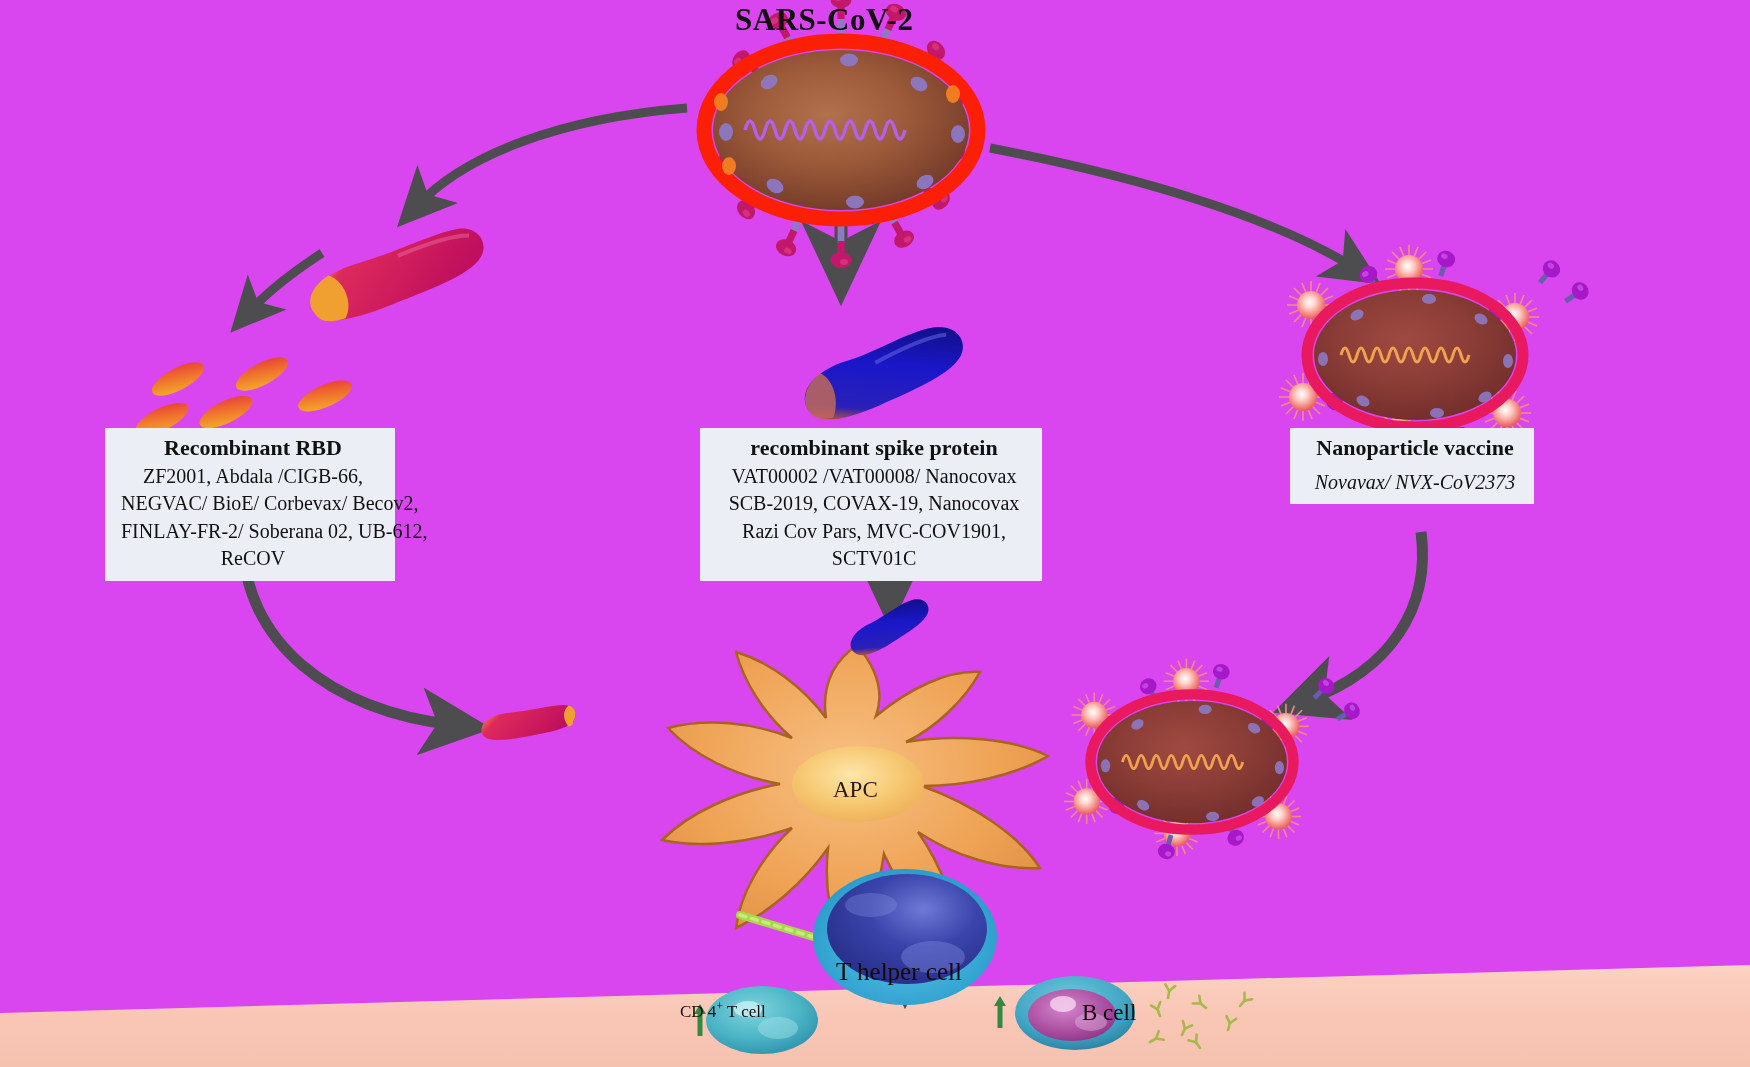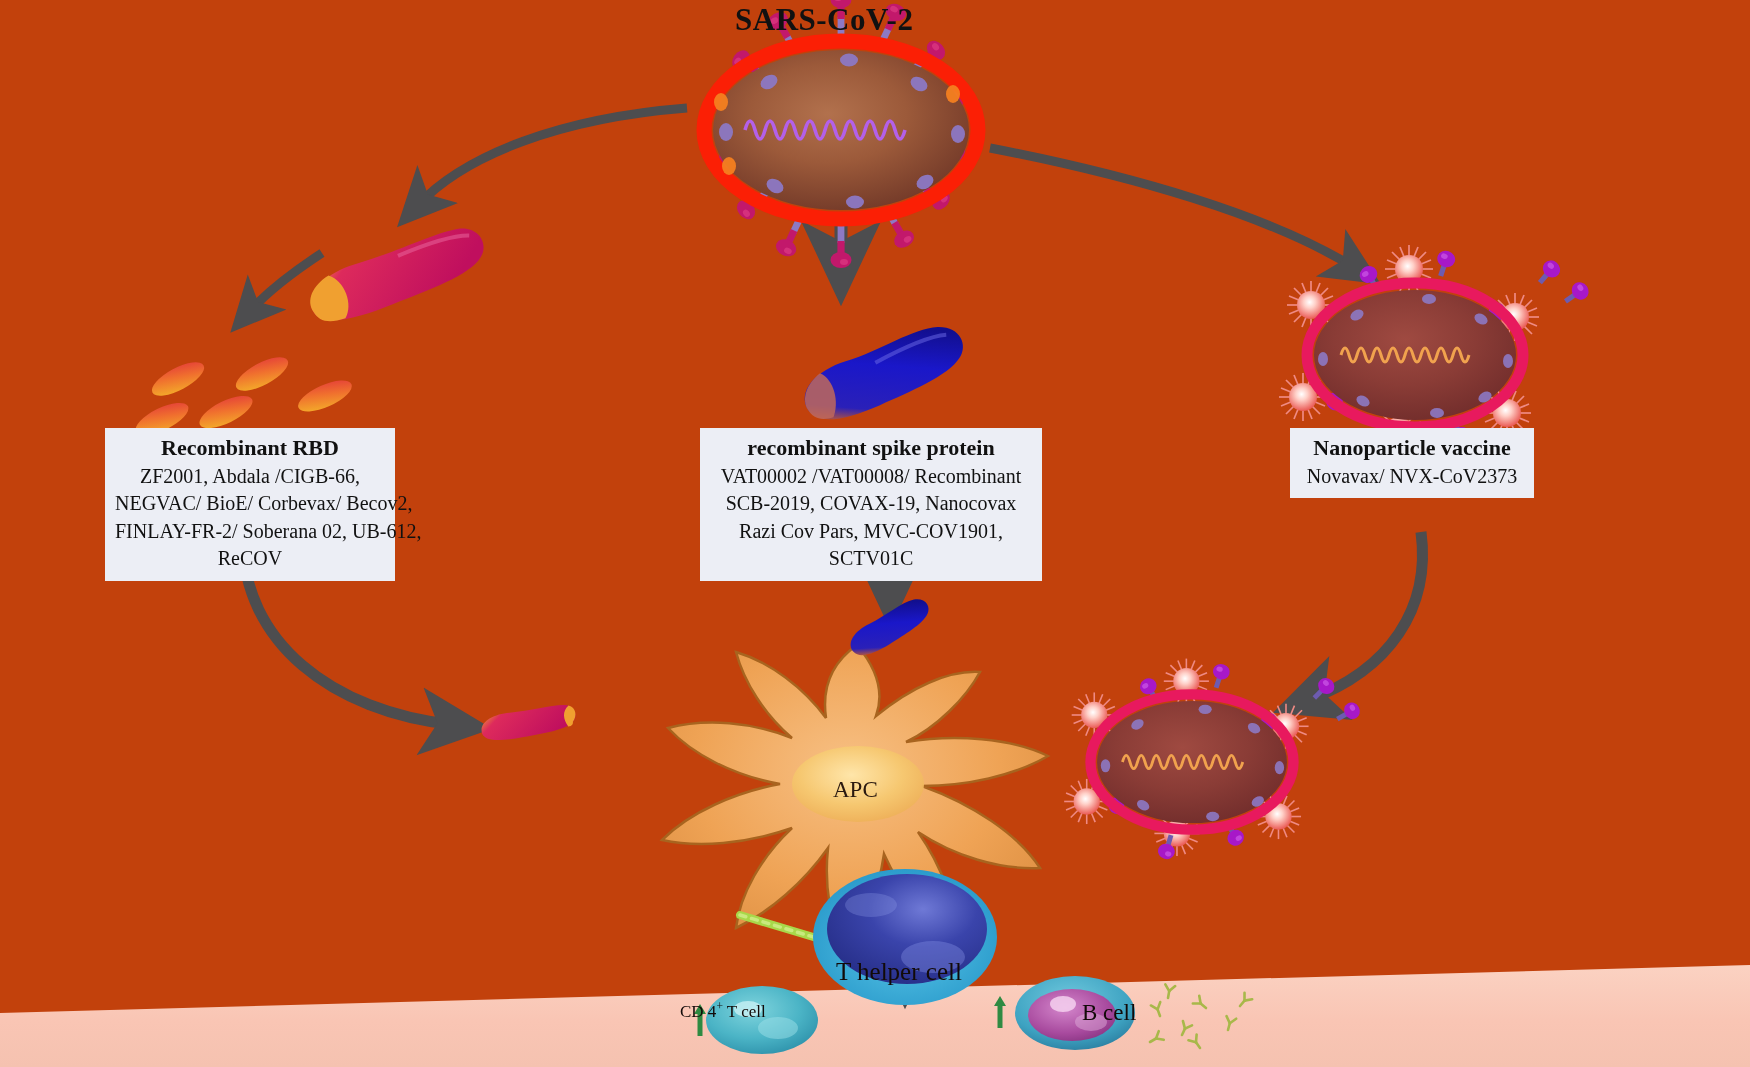--- a/index.html
+++ b/index.html
@@ -12,21 +12,21 @@
     height: 1067px;
     position: relative;
     overflow: hidden;
     font-family: "Liberation Serif", serif;
   }
   #stage {
     position: absolute;
     left: 0; top: 0;
     width: 1750px;
     height: 1067px;
-    background: #c2410c;
+    background: #d946ef;
   }
   svg.layer {
     position: absolute;
     left: 0; top: 0;
     width: 1750px;
     height: 1067px;
   }
   .overlay-text {
     position: absolute;
     z-index: 40;
@@ -37,21 +37,21 @@
     font-size: 31px;
     color: #111111;
     letter-spacing: 0.5px;
     white-space: nowrap;
   }
   .infobox {
     position: absolute;
     background: #eceef5;
     z-index: 30;
     text-align: center;
-    padding: 6px 10px 8px 10px;
+    padding: 6px 10px 8px 16px;
     box-sizing: border-box;
   }
   .infobox .bt {
     font-family: "Liberation Serif", serif;
     font-weight: bold;
     font-size: 22px;
     color: #111111;
     line-height: 1.3;
     white-space: nowrap;
   }
@@ -449,29 +449,29 @@
   <div class="infobox" style="left:105px; top:428px; width:290px;">
     <div class="bt">Recombinant RBD</div>
     <div class="bl">ZF2001, Abdala /CIGB-66,</div>
     <div class="bl">NEGVAC/ BioE/ Corbevax/ Becov2,</div>
     <div class="bl">FINLAY-FR-2/ Soberana 02, UB-612,</div>
     <div class="bl">ReCOV</div>
   </div>
 
   <div class="infobox" style="left:700px; top:428px; width:342px;">
     <div class="bt">recombinant spike protein</div>
-    <div class="bl">VAT00002 /VAT00008/ Recombinant</div>
+    <div class="bl">VAT00002 /VAT00008/ Nanocovax</div>
     <div class="bl">SCB-2019, COVAX-19, Nanocovax</div>
     <div class="bl">Razi Cov Pars, MVC-COV1901,</div>
     <div class="bl">SCTV01C</div>
   </div>
 
   <div class="infobox" style="left:1290px; top:428px; width:244px;">
     <div class="bt">Nanoparticle vaccine</div>
-    <div class="bl" style="margin-top:0;">Novavax/ NVX-CoV2373</div>
+    <div class="bl" style="margin-top:6px;font-style:italic;">Novavax/ NVX-CoV2373</div>
   </div>
 
   <div class="cell-label lbl-apc" style="left:833px; top:777px;">APC</div>
 
   <div class="cell-label lbl-th" style="left:836px; top:958px;">T helper cell</div>
 
   <div class="cell-label lbl-cd4" style="left:680px; top:1000px;"><span>CD 4</span><span class="sup">+</span><span> T cell</span></div>
 
   <div class="cell-label lbl-b" style="left:1050px; top:1000px;margin-left:32px;">B cell</div>
 

